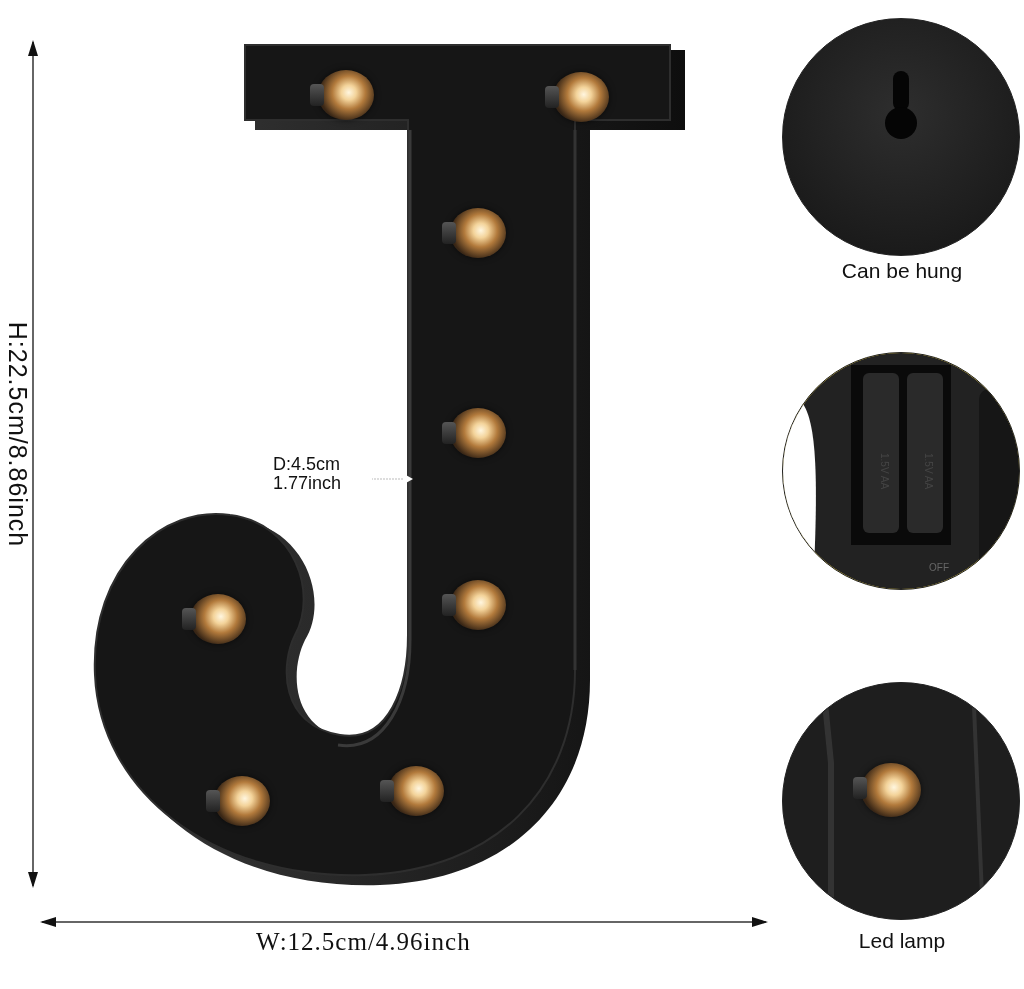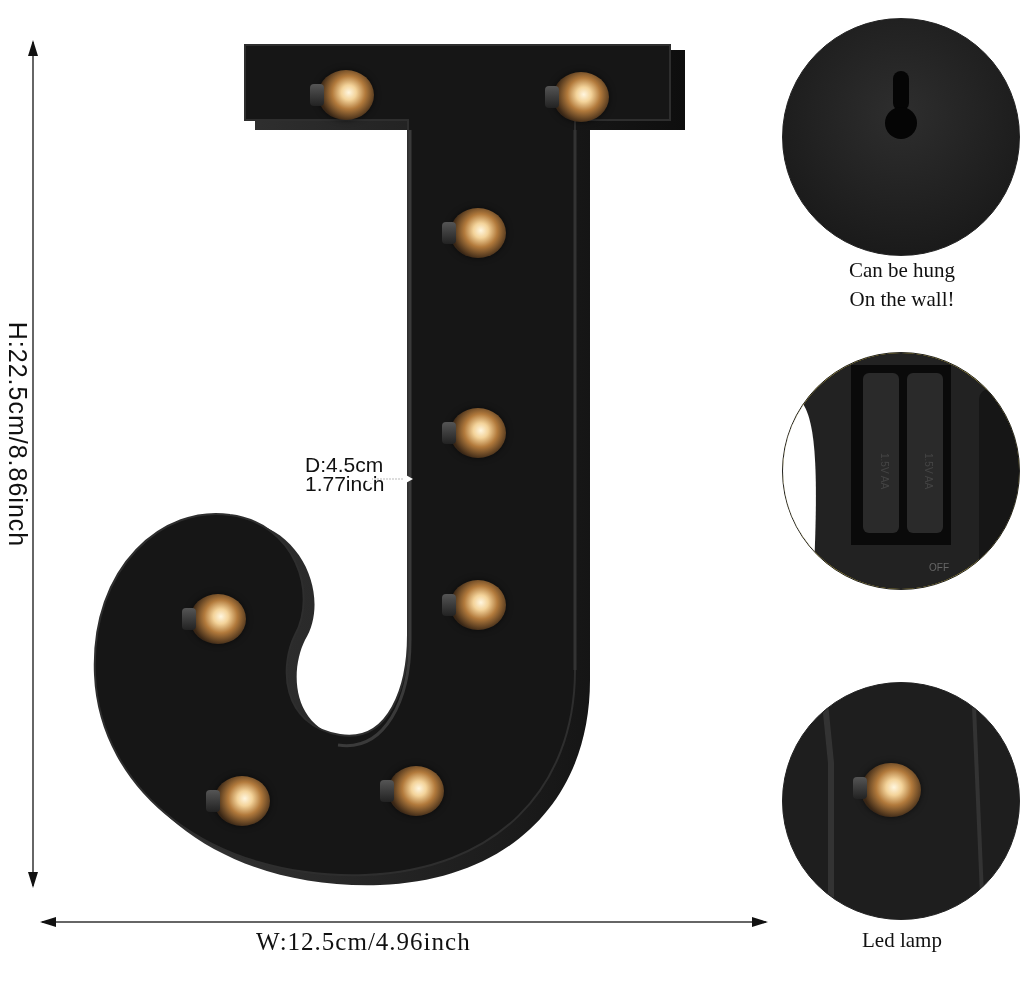--- a/index.html
+++ b/index.html
@@ -1,22 +1,22 @@
 <!DOCTYPE html>
 <html><head>
 <meta charset="utf-8">
 <style>
   html, body { margin:0; padding:0; background:#ffffff; }
   body { width:1024px; height:989px; position:relative; overflow:hidden; font-family:"Liberation Sans", sans-serif; color:#111; }
   .abs { position:absolute; }
   .label { font-family:"Liberation Sans", sans-serif; color:#111; }
   .vlabel { left:-148px; top:420px; width:330px; text-align:center; font-size:25px; letter-spacing:1px; transform:rotate(90deg); transform-origin:center center; }
   .wlabel { left:256px; top:928px; font-size:25px; letter-spacing:1px;font-family:Liberation Serif, serif; }
-  .dlabel { left:273px; top:455px; font-size:21px; line-height:19px;margin-left:32px; }
-  .cap { width:240px; text-align:center; font-size:21px; line-height:29px; left:782px;font-family:Liberation Serif, serif; }
+  .dlabel { left:273px; top:455px; font-size:18px; line-height:19px; }
+  .cap { width:240px; text-align:center; font-size:21px; line-height:29px; left:782px; }
   .circle { border-radius:50%; border:1.5px solid #222; overflow:hidden; background:#fde047; width:236px; height:236px; left:782px; }
   .bulb { position:absolute; width:56px; height:50px; border-radius:50%;
     background: radial-gradient(circle at 55% 45%, #fff6df 0%, #f3d39a 18%, #b27a3c 40%, #3a2716 70%, #1b1410 100%);
     box-shadow: 0 0 6px rgba(0,0,0,.6);
   }
   .bulb::before { content:""; position:absolute; left:-8px; top:14px; width:14px; height:22px; border-radius:4px; background:linear-gradient(#555,#222); }
 </style>
 </head>
 <body>
 
@@ -70,21 +70,20 @@
 </svg>
 
 <div class="abs circle" style="top:18px;background:radial-gradient(circle at 50% 40%, #2e2e2e, #141414)">
   <svg width="236" height="236">
     <rect x="110" y="52" width="16" height="40" rx="8" fill="#050505"></rect>
     <circle cx="118" cy="104" r="16" fill="#050505"></circle>
   </svg>
 </div>
 <div class="abs label cap" style="top:256px">
   <div>Can be hung</div>
-  <div>On the wall!</div>
 </div>
 
 <div class="abs circle" style="top:352px">
   <svg width="236" height="236">
     <rect x="0" y="0" width="236" height="236" fill="#222"></rect>
     <rect x="68" y="12" width="100" height="180" fill="#0a0a0a"></rect>
     <rect x="80" y="20" width="36" height="160" rx="6" fill="#2a2a2a"></rect>
     <rect x="124" y="20" width="36" height="160" rx="6" fill="#2a2a2a"></rect>
     <rect x="196" y="36" width="40" height="180" rx="10" fill="#161616"></rect>
     <path d="M0,40 C30,40 38,80 30,236 L0,236 Z" fill="#fff"></path>

